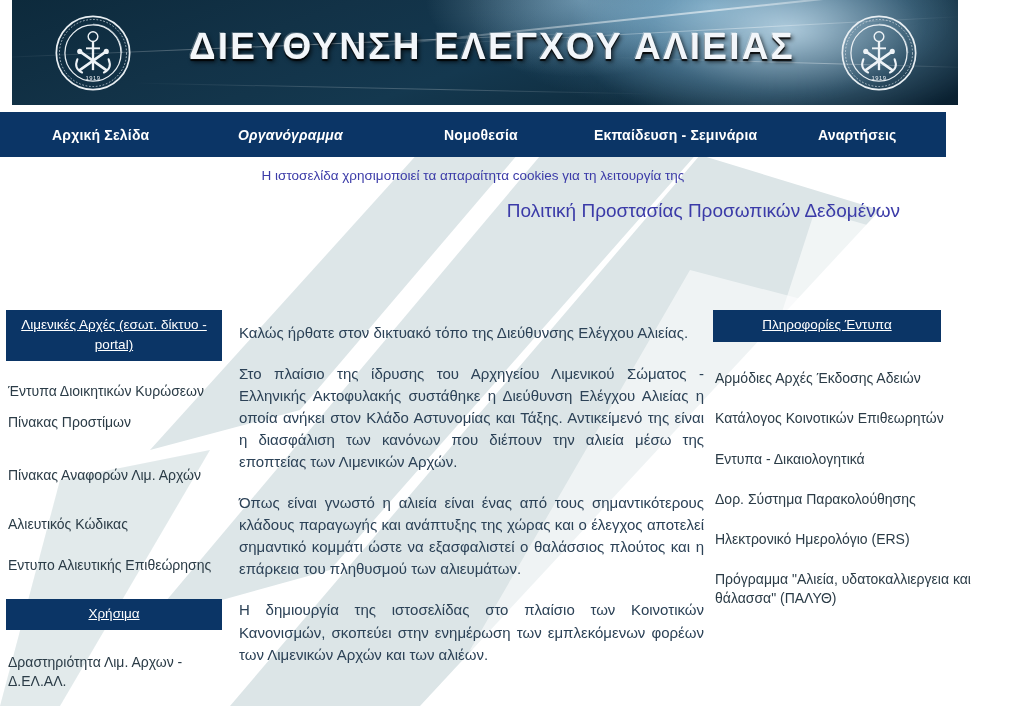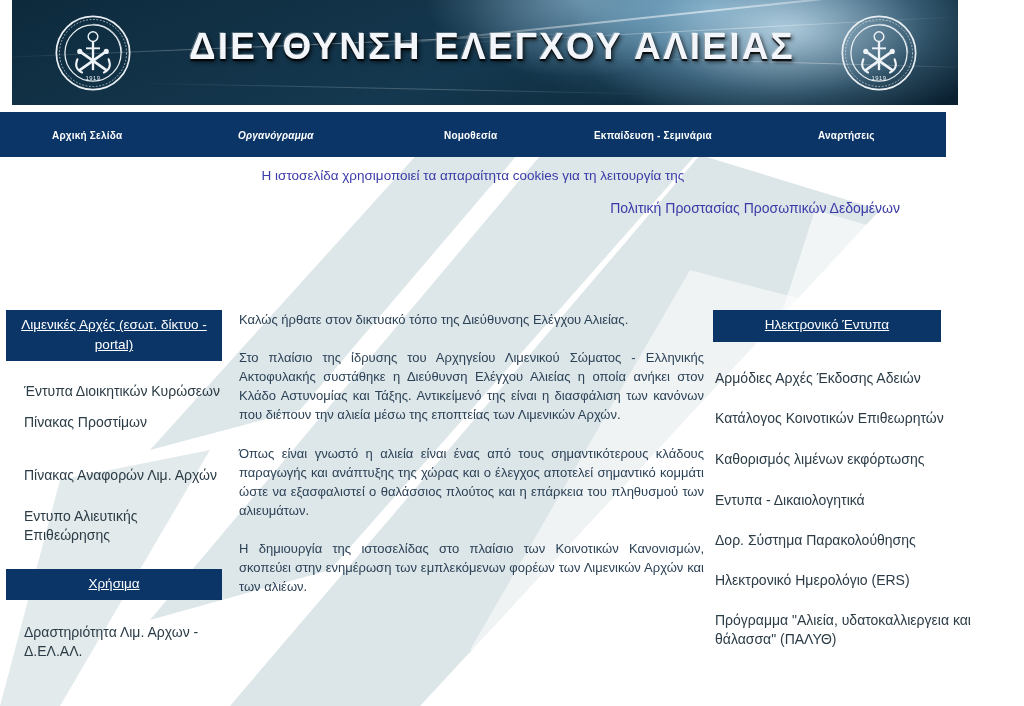--- a/index.html
+++ b/index.html
@@ -101,21 +101,21 @@
     top: 112px;
     width: 946px;
     height: 45px;
     background: #0b3566;
     z-index: 3;
     display: flex;
     align-items: center;
   }
   .nav-item {
     color: #ffffff;
-    font-size: 10px;
+    font-size: 14px;
     font-weight: bold;
     text-decoration: none;
     white-space: nowrap;
     letter-spacing: .2px;
     position: absolute;
     top: 50%;
     transform: translateY(-50%);
   }
   .nav-item.n0 { left: 52px; }
   .nav-item.n1 { left: 238px; font-style: italic; }
@@ -141,21 +141,21 @@
     white-space: nowrap;
   }
   #privacy-line {
     position: absolute;
     left: 0;
     top: 200px;
     width: 946px;
     z-index: 2;
     text-align: right;
     padding-right: 46px;
-    font-size: 14px;
+    font-size: 19px;
     color: #3b3ba8;
     white-space: nowrap;
   }
   #privacy-link { color: #3b3ba8; text-decoration: none; }
 
   
   #columns {
     position: absolute;
     left: 0;
     top: 310px;
@@ -190,21 +190,21 @@
   #sidebar-left .side-head  { margin-left: 6px;  width: 216px; }
   #sidebar-right .side-head { margin-left: 6px;  width: 228px; }
 
   .side-link {
     display: block;
     color: #2b3c47;
     font-size: 14px;
     text-decoration: none;
     line-height: 1.35;
   }
-  #sidebar-left .side-link  { padding: 0 6px 0 24px; }
+  #sidebar-left .side-link  { padding: 0 6px 0 8px; }
   #sidebar-right .side-link { padding: 0 6px 0 8px; }
 
   
   #ls-i0 { margin-top: 21px; }
   #ls-i1 { margin-top: 12px; }
   #ls-i2 { margin-top: 34px; }
   #ls-i3 { margin-top: 30px; }
   #ls-i4 { margin-top: 22px; }
   #ls-head2 { margin-top: 24px; }
   #ls-i5 { margin-top: 23px; }
@@ -219,22 +219,22 @@
   #rs-i6 { margin-top: 21px; }
 
   
   #content {
     position: absolute;
     left: 239px;
     top: 0;
     width: 465px;
   }
   #content p {
-    margin: 0 0 19px 0;
-    font-size: 13px;
+    margin: 12px 0 19px 0;
+    font-size: 15px;
     line-height: 1.47;
     color: #2c4257;
     text-align: justify;
   }
   #content p.first { text-align: left; }
 </style>
 </head>
 <body>
 
 <div id="page">
@@ -314,43 +314,43 @@
 
   <div id="columns">
 
     <aside id="sidebar-left">
       <div class="side-head">
         <a href="#">Λιμενικές Αρχές (εσωτ. δίκτυο - portal)</a>
       </div>
       <a href="#" class="side-link" id="ls-i0">Έντυπα Διοικητικών Κυρώσεων</a>
       <a href="#" class="side-link" id="ls-i1">Πίνακας Προστίμων</a>
       <a href="#" class="side-link" id="ls-i2">Πίνακας Αναφορών Λιμ. Αρχών</a>
+      <a href="#" class="side-link" id="ls-i3">Αλιευτικός Κώδικας</a>
       <a href="#" class="side-link" id="ls-i4">Εντυπο Αλιευτικής Επιθεώρησης</a>
 
       <div class="side-head" id="ls-head2">
         <a href="#">Χρήσιμα</a>
       </div>
       <a href="#" class="side-link" id="ls-i5">Δραστηριότητα Λιμ. Αρχων - Δ.ΕΛ.ΑΛ.</a>
 
     </aside>
 
     <main id="content">
       <p class="first">Καλώς ήρθατε στον δικτυακό τόπο της Διεύθυνσης Ελέγχου Αλιείας.</p>
       <p>Στο πλαίσιο της ίδρυσης του Αρχηγείου Λιμενικού Σώματος - Ελληνικής Ακτοφυλακής συστάθηκε η Διεύθυνση Ελέγχου Αλιείας η οποία ανήκει στον Κλάδο Αστυνομίας και Τάξης. Αντικείμενό της είναι η διασφάλιση των κανόνων που διέπουν την αλιεία μέσω της εποπτείας των Λιμενικών Αρχών.</p>
       <p>Όπως είναι γνωστό η αλιεία είναι ένας από τους σημαντικότερους κλάδους παραγωγής και ανάπτυξης της χώρας και ο έλεγχος αποτελεί σημαντικό κομμάτι ώστε να εξασφαλιστεί ο θαλάσσιος πλούτος και η επάρκεια του πληθυσμού των αλιευμάτων.</p>
       <p>Η δημιουργία της ιστοσελίδας στο πλαίσιο των Κοινοτικών Κανονισμών, σκοπεύει στην ενημέρωση των εμπλεκόμενων φορέων των Λιμενικών Αρχών και των αλιέων.</p>
     </main>
 
     <aside id="sidebar-right">
       <div class="side-head">
-        <a href="#">Ηλεκτρονικό Έντυπα</a>
+        <a href="#">Πληροφορίες Έντυπα</a>
       </div>
       <a href="#" class="side-link" id="rs-i0">Αρμόδιες Αρχές Έκδοσης Αδειών</a>
       <a href="#" class="side-link" id="rs-i1">Κατάλογος Κοινοτικών Επιθεωρητών</a>
-      <a href="#" class="side-link" id="rs-i2">Καθορισμός λιμένων εκφόρτωσης</a>
       <a href="#" class="side-link" id="rs-i3">Εντυπα - Δικαιολογητικά</a>
       <a href="#" class="side-link" id="rs-i4">Δορ. Σύστημα Παρακολούθησης</a>
       <a href="#" class="side-link" id="rs-i5">Ηλεκτρονικό Ημερολόγιο (ERS)</a>
       <a href="#" class="side-link" id="rs-i6">Πρόγραμμα "Αλιεία, υδατοκαλλιεργεια και θάλασσα" (ΠΑΛΥΘ)</a>
     </aside>
 
   </div>
 </div>
 
 </body></html>

